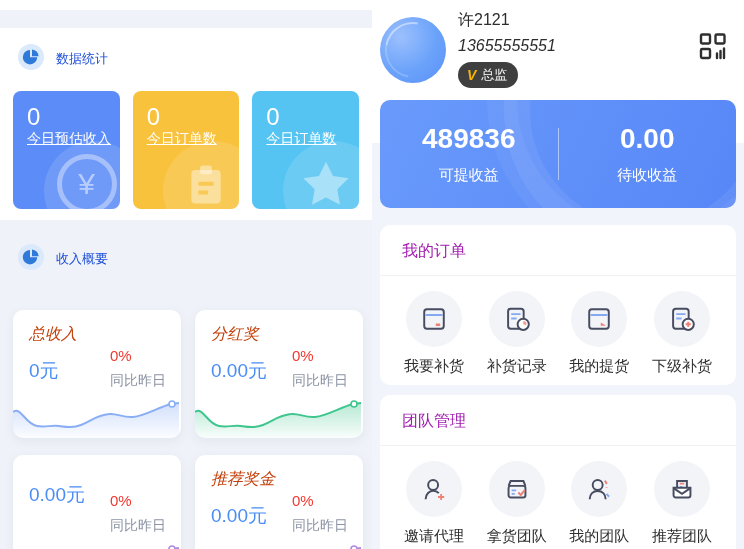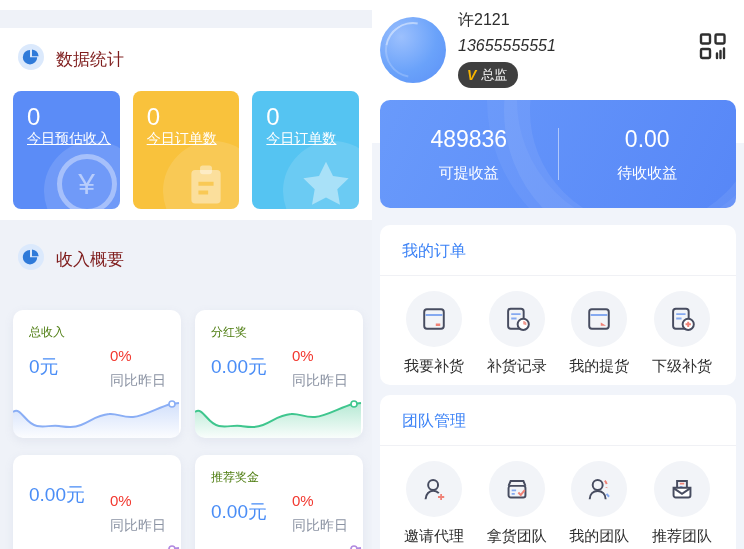--- a/index.html
+++ b/index.html
@@ -3,21 +3,21 @@
 <meta charset="utf-8">
 <style>
   html,body{margin:0;padding:0;}
   .page{position:relative;width:744px;height:549px;background:#ffffff;overflow:hidden;
         font-family:"Liberation Sans","DejaVu Sans",sans-serif;color:#333;}
   
   .col-left{position:absolute;left:0;top:0;width:372px;height:549px;}
   .gray-strip{position:absolute;top:10px;left:0;right:0;height:18px;background:#eff2f8;}
   .stats-panel{position:absolute;top:28px;left:0;right:0;height:192px;background:#fff;}
   .sec-header{display:flex;align-items:center;gap:12px;padding:16px 0 0 18px;}
-  .sec-title{font-size:17px;color:#7f1d1d;}
+  .sec-title{font-size:13px;color:#1d4ed8;}
   .stat-cards{display:flex;gap:13px;padding:17px 13px 0;}
   .stat-card{position:relative;width:107px;height:118px;border-radius:8px;overflow:hidden;
              color:#fff;padding:13px 0 0 14px;box-sizing:border-box;}
   .stat-card.c-blue{background:#5b8cf7;}
   .stat-card.c-yellow{background:#f9c23c;}
   .stat-card.c-cyan{background:#55c4f2;}
   .stat-value{font-size:24px;line-height:1.1;}
   .stat-label{font-size:14px;white-space:nowrap;text-decoration:underline;}
   .wm-circle{position:absolute;right:-24px;bottom:-32px;width:100px;height:100px;border-radius:50%;
              background:rgba(255,255,255,.13);display:flex;align-items:center;justify-content:center;}
@@ -25,21 +25,21 @@
              display:flex;align-items:center;justify-content:center;margin:-14px 0 0 -14px;}
   .coin-yen{font-size:30px;color:rgba(255,255,255,.5);}
   .wm-svg{margin:-14px 0 0 -14px;}
   
   .income-area{position:absolute;top:220px;left:0;right:0;height:329px;background:#eff2f8;}
   .income-area .sec-header{padding:24px 0 0 18px;}
   .income-grid{display:grid;grid-template-columns:168px 168px;gap:17px 14px;padding:36px 0 0 13px;}
   .income-card{position:relative;width:168px;height:128px;background:#fff;border-radius:10px;
                overflow:hidden;box-shadow:0 3px 10px rgba(140,150,180,.12);
                padding:14px 0 0 16px;box-sizing:border-box;}
-  .inc-title{font-size:12px;color:#4d7c0f;}
+  .inc-title{font-size:16px;color:#c2410c;font-style:italic;}
   .inc-value{font-size:19px;color:#4a8df6;margin-top:13px;}
   .inc-right{position:absolute;right:15px;top:37px;}
   .inc-pct{font-size:15px;color:#f2382f;}
   .inc-cmp{font-size:14px;color:#8b93a3;margin-top:8px;}
   .spark{position:absolute;left:0;right:0;bottom:0;height:42px;}
   
   .col-right{position:absolute;left:372px;top:0;width:372px;height:549px;background:#fff;}
   .gray-lower{position:absolute;top:143px;left:0;right:0;bottom:0;background:#f1f4fa;}
   .avatar{position:absolute;left:8px;top:17px;width:66px;height:66px;border-radius:50%;
           background:radial-gradient(circle at 32% 30%,#9cc0fd,#6aa2fa 55%,#5b90f7);}
@@ -55,28 +55,28 @@
   .apps-icon{position:absolute;right:17px;top:32px;width:28px;height:28px;cursor:pointer;}
   
   .earn-card{position:absolute;left:8px;right:8px;top:100px;height:108px;border-radius:10px;
              background:linear-gradient(115deg,#699afb 0%,#5787f7 100%);overflow:hidden;
              display:flex;align-items:center;color:#fff;}
   .earn-card::before{content:"";position:absolute;width:230px;height:230px;border-radius:50%;
              border:26px solid rgba(255,255,255,.07);right:-50px;top:-130px;}
   .earn-card::after{content:"";position:absolute;width:260px;height:260px;border-radius:50%;
              border:30px solid rgba(255,255,255,.05);left:30%;top:-160px;}
   .earn-half{flex:1;text-align:center;position:relative;z-index:1;}
-  .earn-value{font-size:23px;font-weight:400;}
+  .earn-value{font-size:28px;font-weight:700;}
   .earn-label{font-size:15px;margin-top:11px;}
   .earn-div{width:1px;height:52px;background:rgba(255,255,255,.5);z-index:1;}
   
   .menu-card{position:absolute;left:8px;right:8px;background:#fff;border-radius:10px;overflow:hidden;}
   .menu-card.orders{top:225px;height:160px;}
   .menu-card.team{top:395px;height:170px;}
-  .menu-head{padding:16px 22px 13px;font-size:16px;color:#3b82f6;border-bottom:1px solid #f0f1f5;}
+  .menu-head{padding:16px 22px 13px;font-size:16px;color:#a21caf;border-bottom:1px solid #f0f1f5;}
   .menu-items{display:flex;justify-content:space-between;padding:15px 22px 0;}
   .menu-item{width:64px;display:flex;flex-direction:column;align-items:center;cursor:pointer;}
   .mi-circle{width:56px;height:56px;border-radius:50%;background:#f2f4f8;
              display:flex;align-items:center;justify-content:center;}
   .mi-label{margin-top:10px;font-size:15px;color:#2f2f2f;white-space:nowrap;text-align:right;}
 </style>
 </head>
 <body>
 
 <div class="page">

